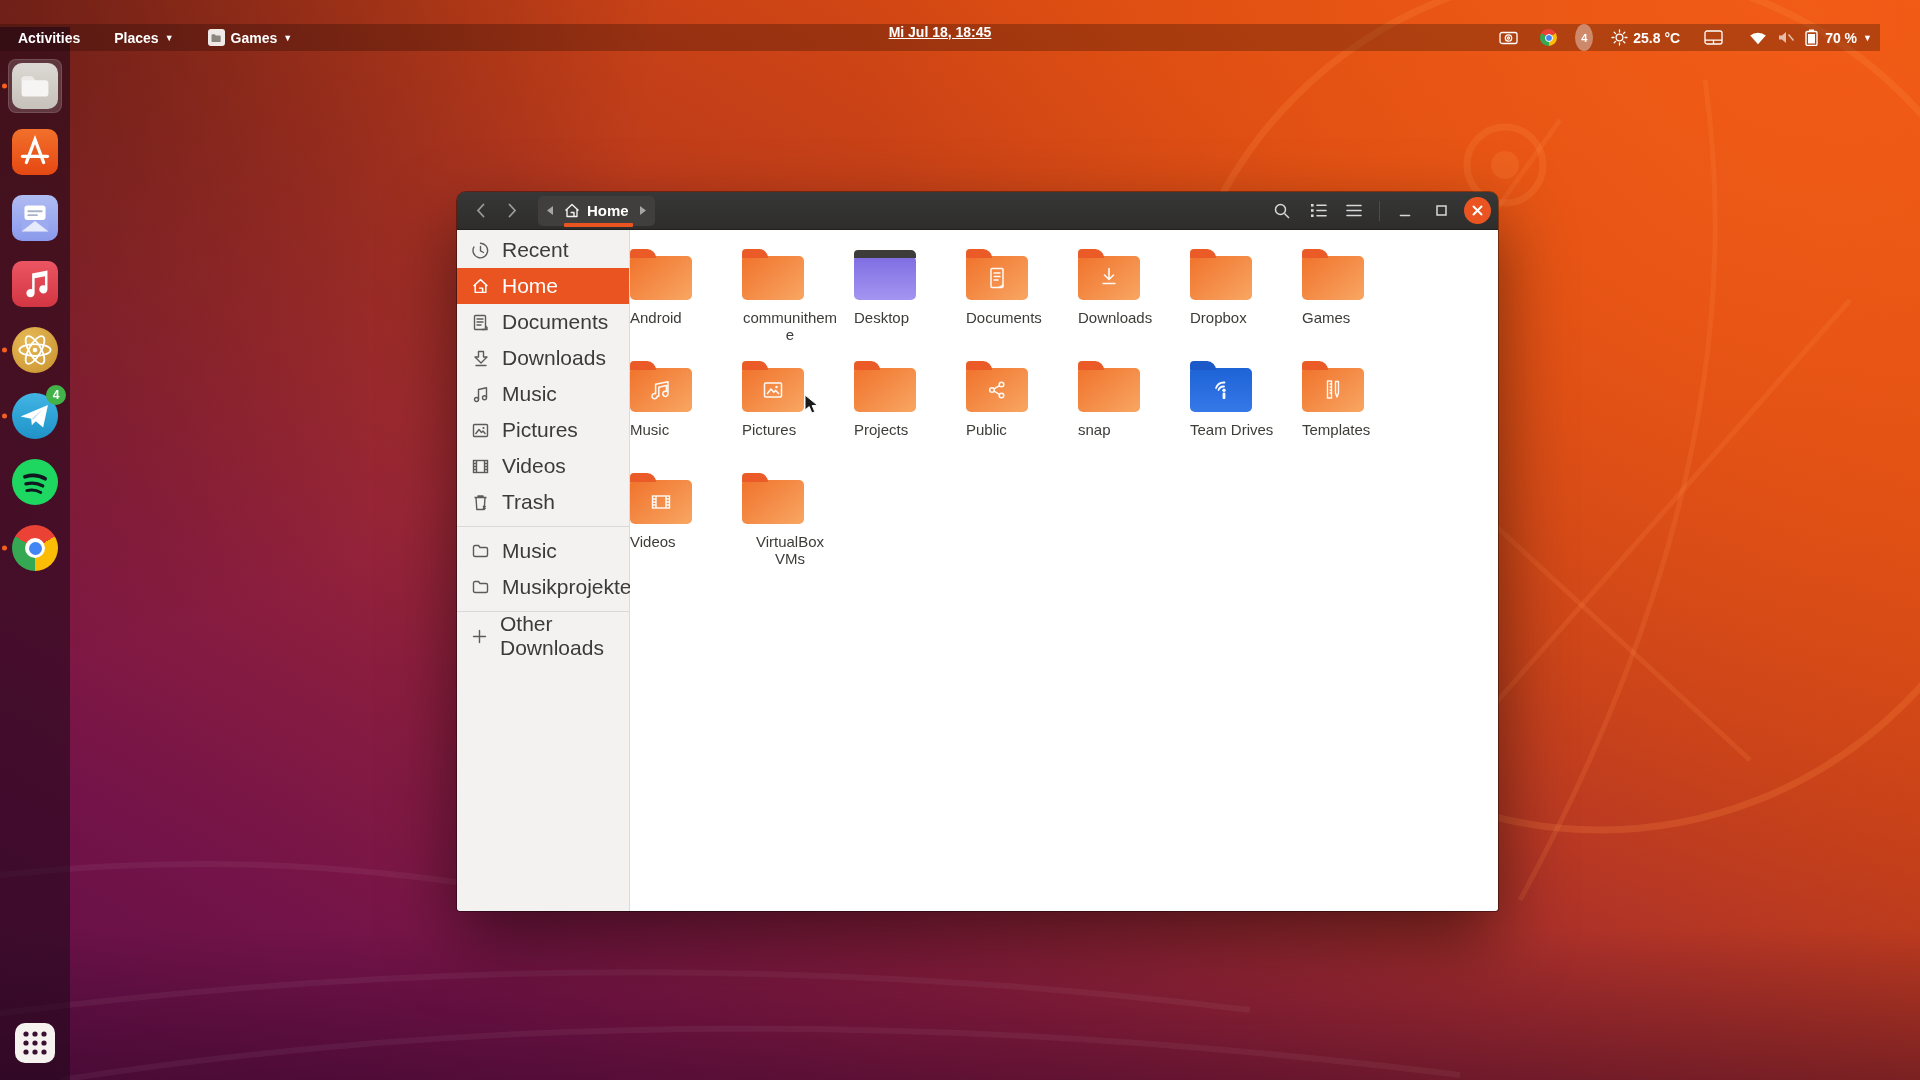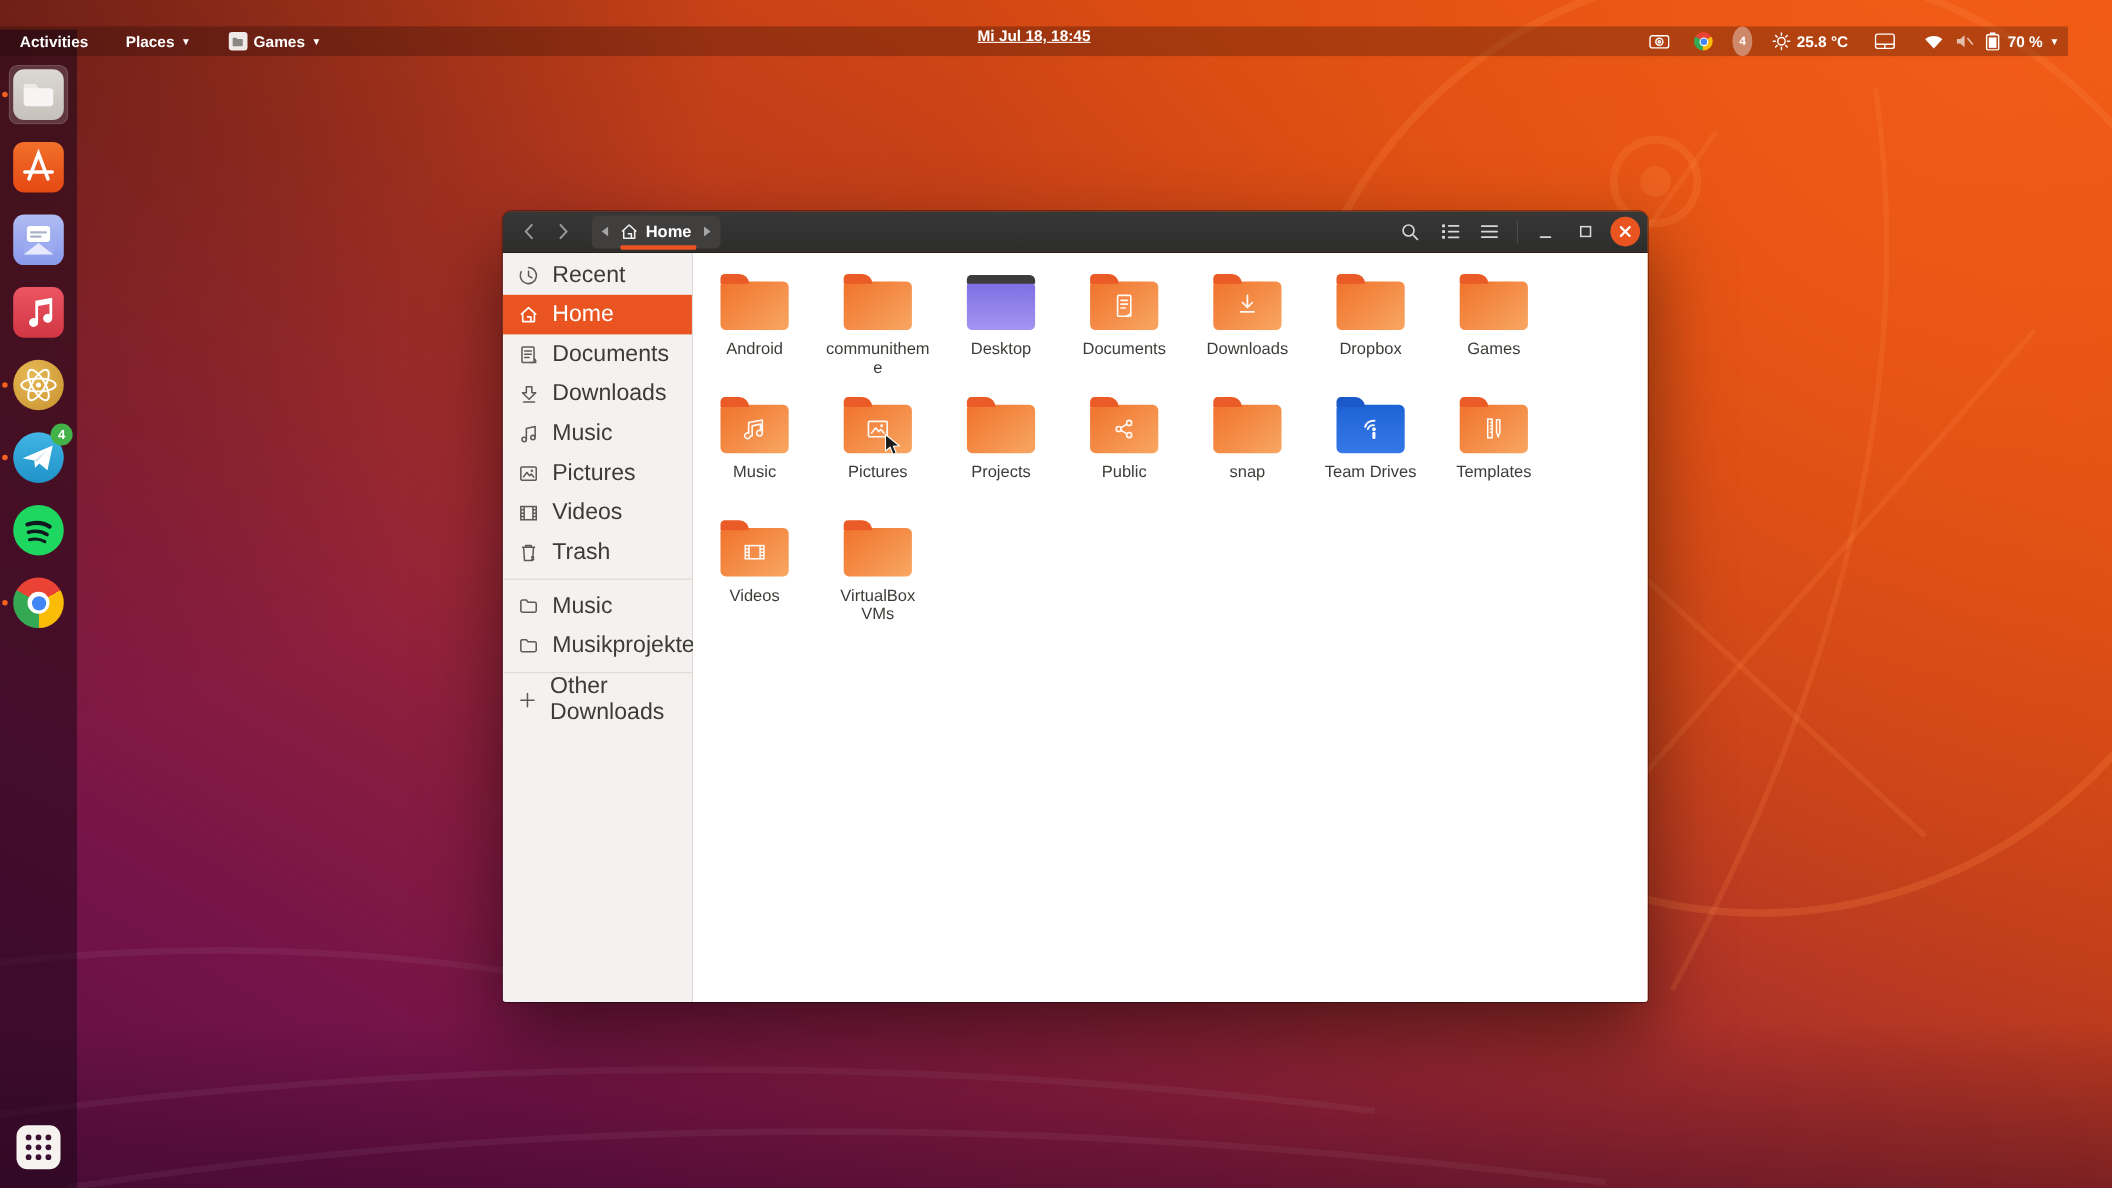--- a/index.html
+++ b/index.html
@@ -90,21 +90,21 @@
   .sb-row { height:36px; display:flex; align-items:center; gap:13px; padding-left:15px;
     font-size:21px; color:#3c3b38; }
   .sb-row .sb-ico { width:17px; display:flex; justify-content:center; color:#5d5b57; }
   .sb-row.selected { background:var(--accent,#e95420); color:#fff; }
   .sb-row.selected .sb-ico { color:#fff; }
   .sb-sep { height:1px; background:#dcd8d5; margin:6px 0; }
 
   
   .content { flex:1; background:#fff; padding:10px 0 0 0; }
   .grid { display:grid; grid-template-columns:repeat(7,112px); grid-auto-rows:112px; }
-  .file-tile { position:relative; display:flex; flex-direction:column; align-items:center; padding-top:8px; }
+  .file-tile { position:relative; display:flex; flex-direction:column; align-items:flex-start; padding-top:8px; }
   .folder { position:relative; width:62px; height:44px; margin-top:8px; border-radius:4px 5px 5px 5px;
     background:linear-gradient(140deg,#f1752e 5%,#f48f4a 55%,#f8a763 100%);
     display:flex; align-items:center; justify-content:center; }
   .folder::before { content:""; position:absolute; top:-7px; left:0; width:26px; height:9px;
     border-radius:4px 9px 0 0; background:#ea5b27; }
   .folder.desktop { background:linear-gradient(180deg,#7e6de2,#a495f1); }
   .folder.desktop::before { background:#3e3c3b; width:62px; border-radius:4px 5px 0 0; height:8px; top:-6px; }
   .folder.teamdrive { background:linear-gradient(180deg,#1e63d6,#3578e8); }
   .folder.teamdrive::before { background:#1b59c8; }
   .file-label { margin-top:9px; font-size:15px; line-height:17px; color:#3d3c38; text-align:center;

